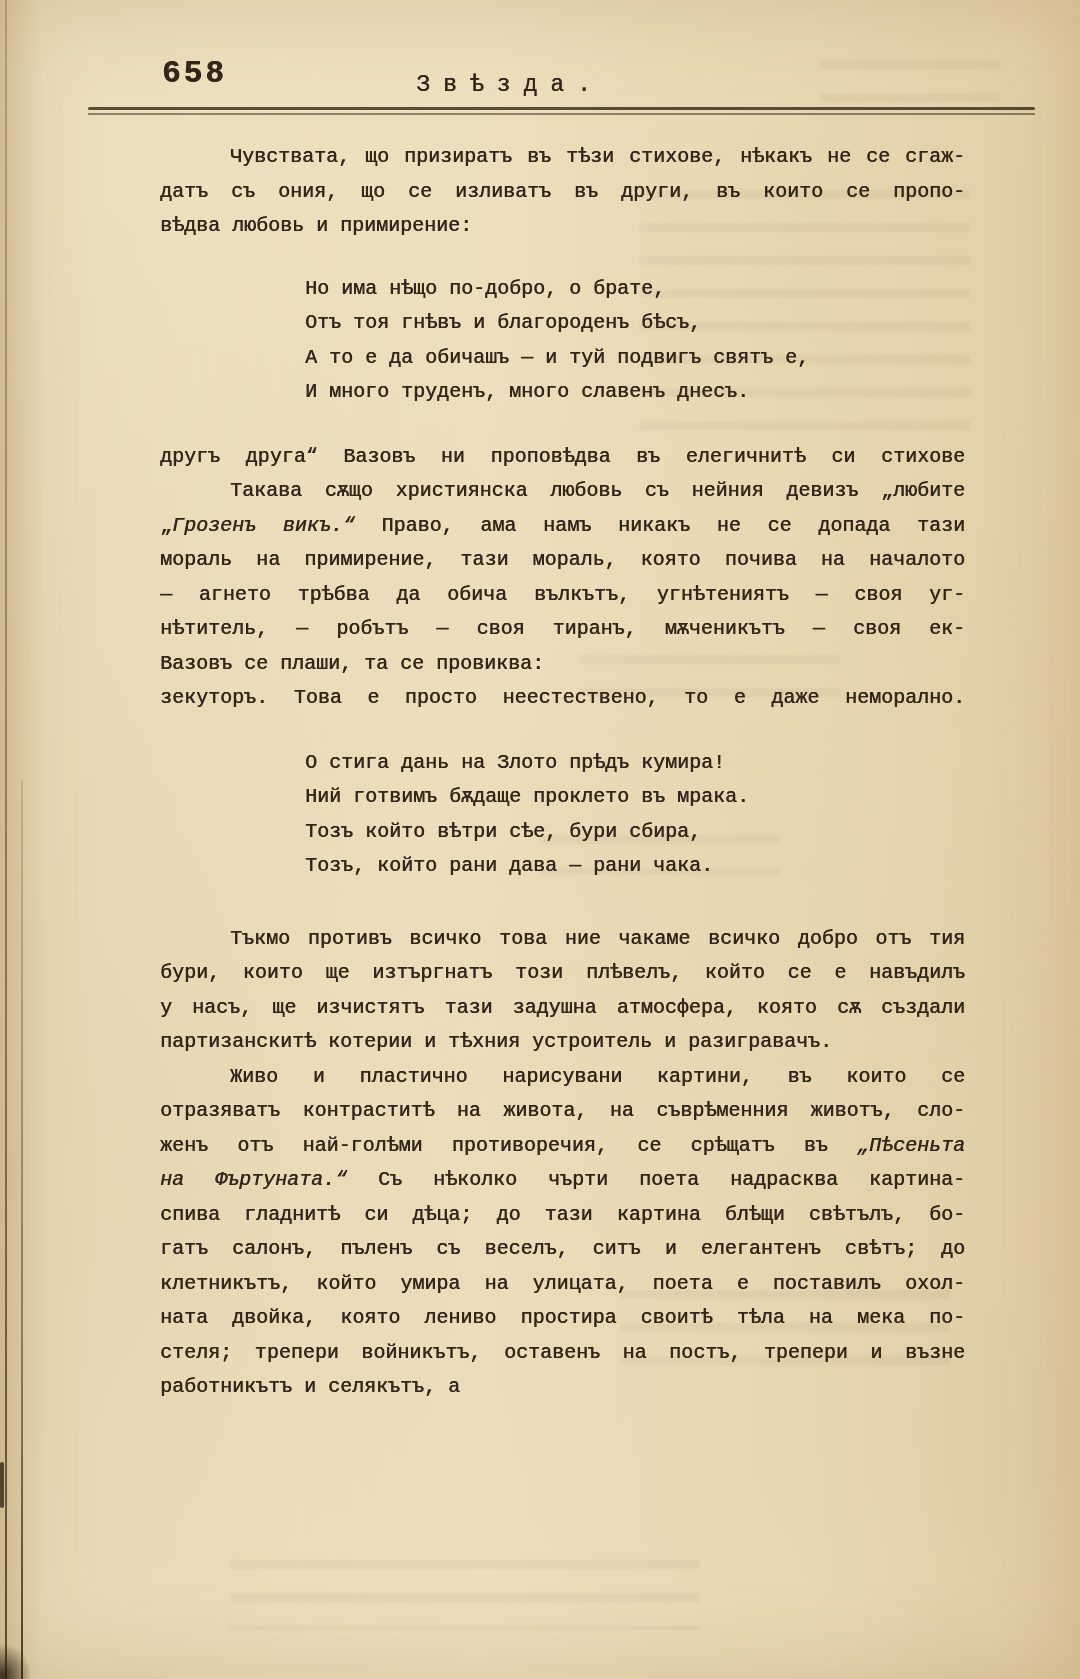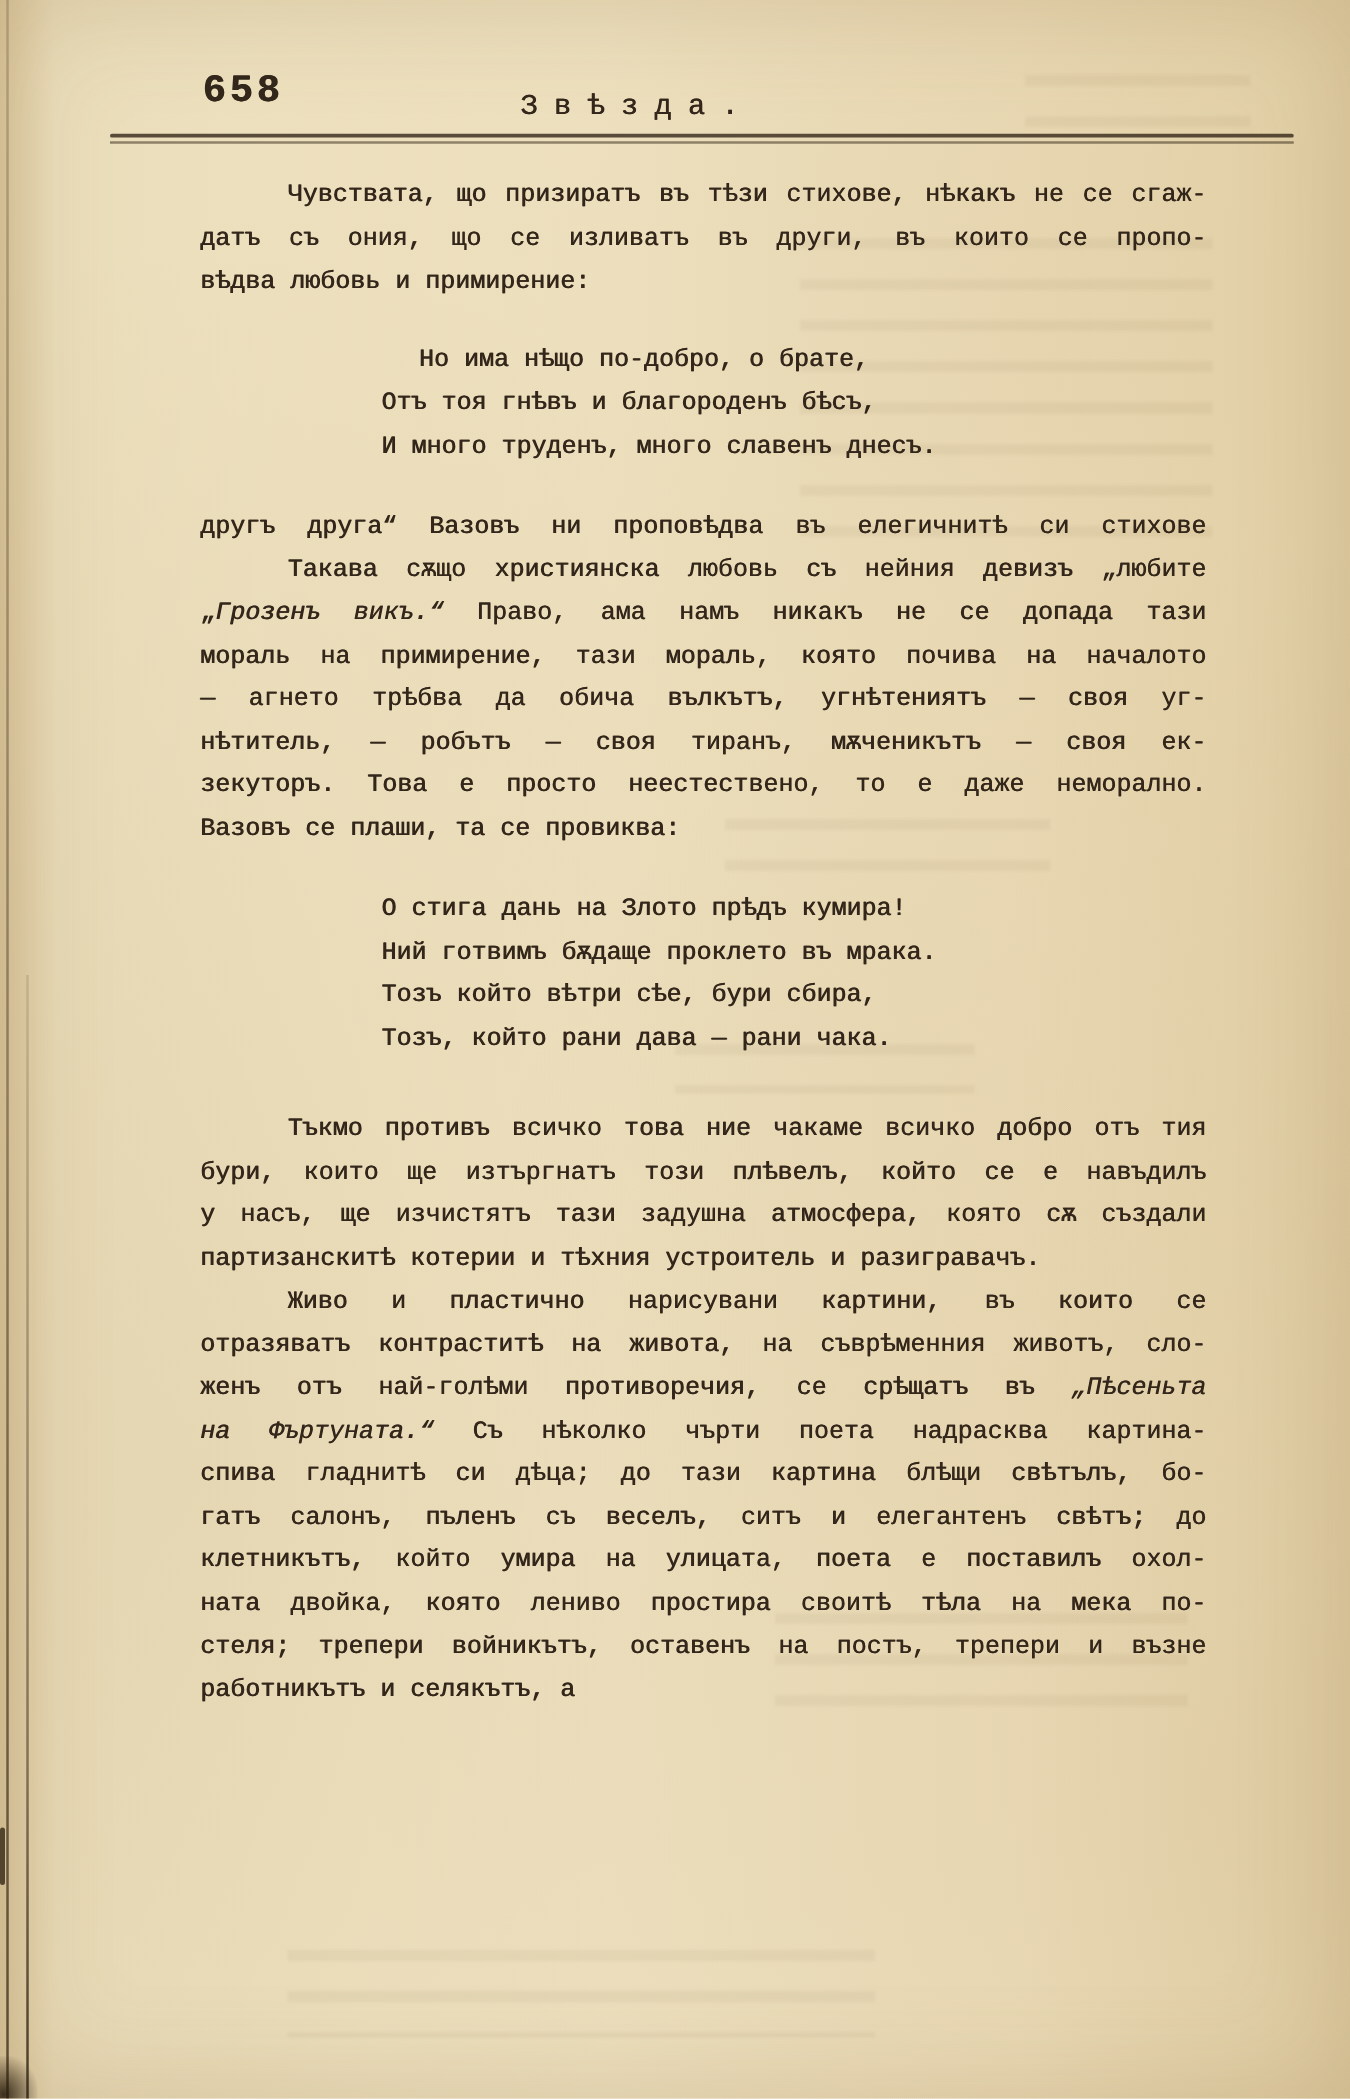--- a/index.html
+++ b/index.html
@@ -68,33 +68,34 @@
     <div class="r2"></div>
   </div>
 
   <div class="text-column">
       <div class="block para">
         <div class="line just findent"><span>Чувствата, що призиратъ въ тѣзи стихове, нѣкакъ не се сгаж-</span></div>
         <div class="line just"><span>датъ съ ония, що се изливатъ въ други, въ които се пропо-</span></div>
         <div class="line"><span>вѣдва любовь и примирение:</span></div>
       </div>
       <div class="block verse" style="margin-top: 28px;">
-        <div class="line" style="margin-left: 30px;"><span>Но има нѣщо по-добро, о брате,</span></div>
+        <div class="line" style=""><span>Но има нѣщо по-добро, о брате,</span></div>
         <div class="line"><span>Отъ тоя гнѣвъ и благороденъ бѣсъ,</span></div>
+        <div class="line"><span>А то е да обичашъ — и туй подвигъ святъ е,</span></div>
         <div class="line"><span>И много труденъ, много славенъ днесъ.</span></div>
       </div>
       <div class="block para" style="margin-top: 30px;">
         <div class="line just"><span>другъ друга“ Вазовъ ни проповѣдва въ елегичнитѣ си стихове</span></div>
         <div class="line just findent"><span>Такава сѫщо християнска любовь съ нейния девизъ „любите</span></div>
         <div class="line just"><span>„</span><span class="it">Грозенъ викъ.“</span><span> Право, ама намъ никакъ не се допада тази</span></div>
         <div class="line just"><span>мораль на примирение, тази мораль, която почива на началото</span></div>
         <div class="line just"><span>— агнето трѣбва да обича вълкътъ, угнѣтениятъ — своя уг-</span></div>
         <div class="line just"><span>нѣтитель, — робътъ — своя тиранъ, мѫченикътъ — своя ек-</span></div>
+        <div class="line"><span>Вазовъ се плаши, та се провиква:</span></div>
         <div class="line just"><span>зекуторъ. Това е просто неестествено, то е даже неморално.</span></div>
-        <div class="line"><span>Вазовъ се плаши, та се провиква:</span></div>
       </div>
       <div class="block verse" style="margin-top: 30px;">
         <div class="line"><span>О стига дань на Злото прѣдъ кумира!</span></div>
         <div class="line"><span>Ний готвимъ бѫдаще проклето въ мрака.</span></div>
         <div class="line"><span>Тозъ който вѣтри сѣе, бури сбира,</span></div>
         <div class="line"><span>Тозъ, който рани дава — рани чака.</span></div>
       </div>
       <div class="block para" style="margin-top: 38px;">
         <div class="line just findent"><span>Тъкмо противъ всичко това ние чакаме всичко добро отъ тия</span></div>
         <div class="line just"><span>бури, които ще изтъргнатъ този плѣвелъ, който се е навъдилъ</span></div>

